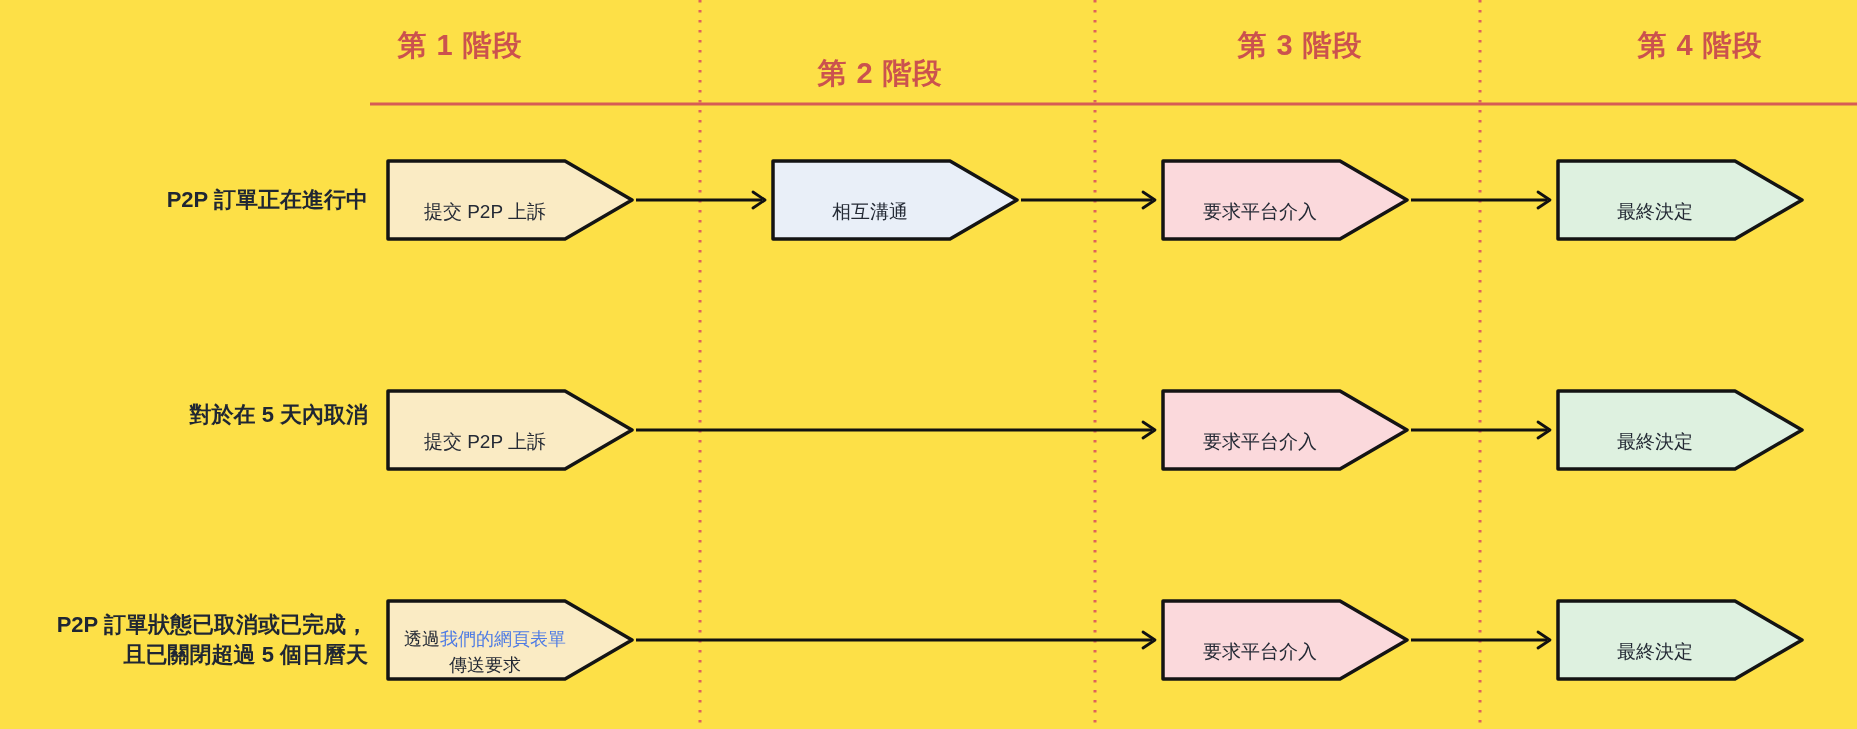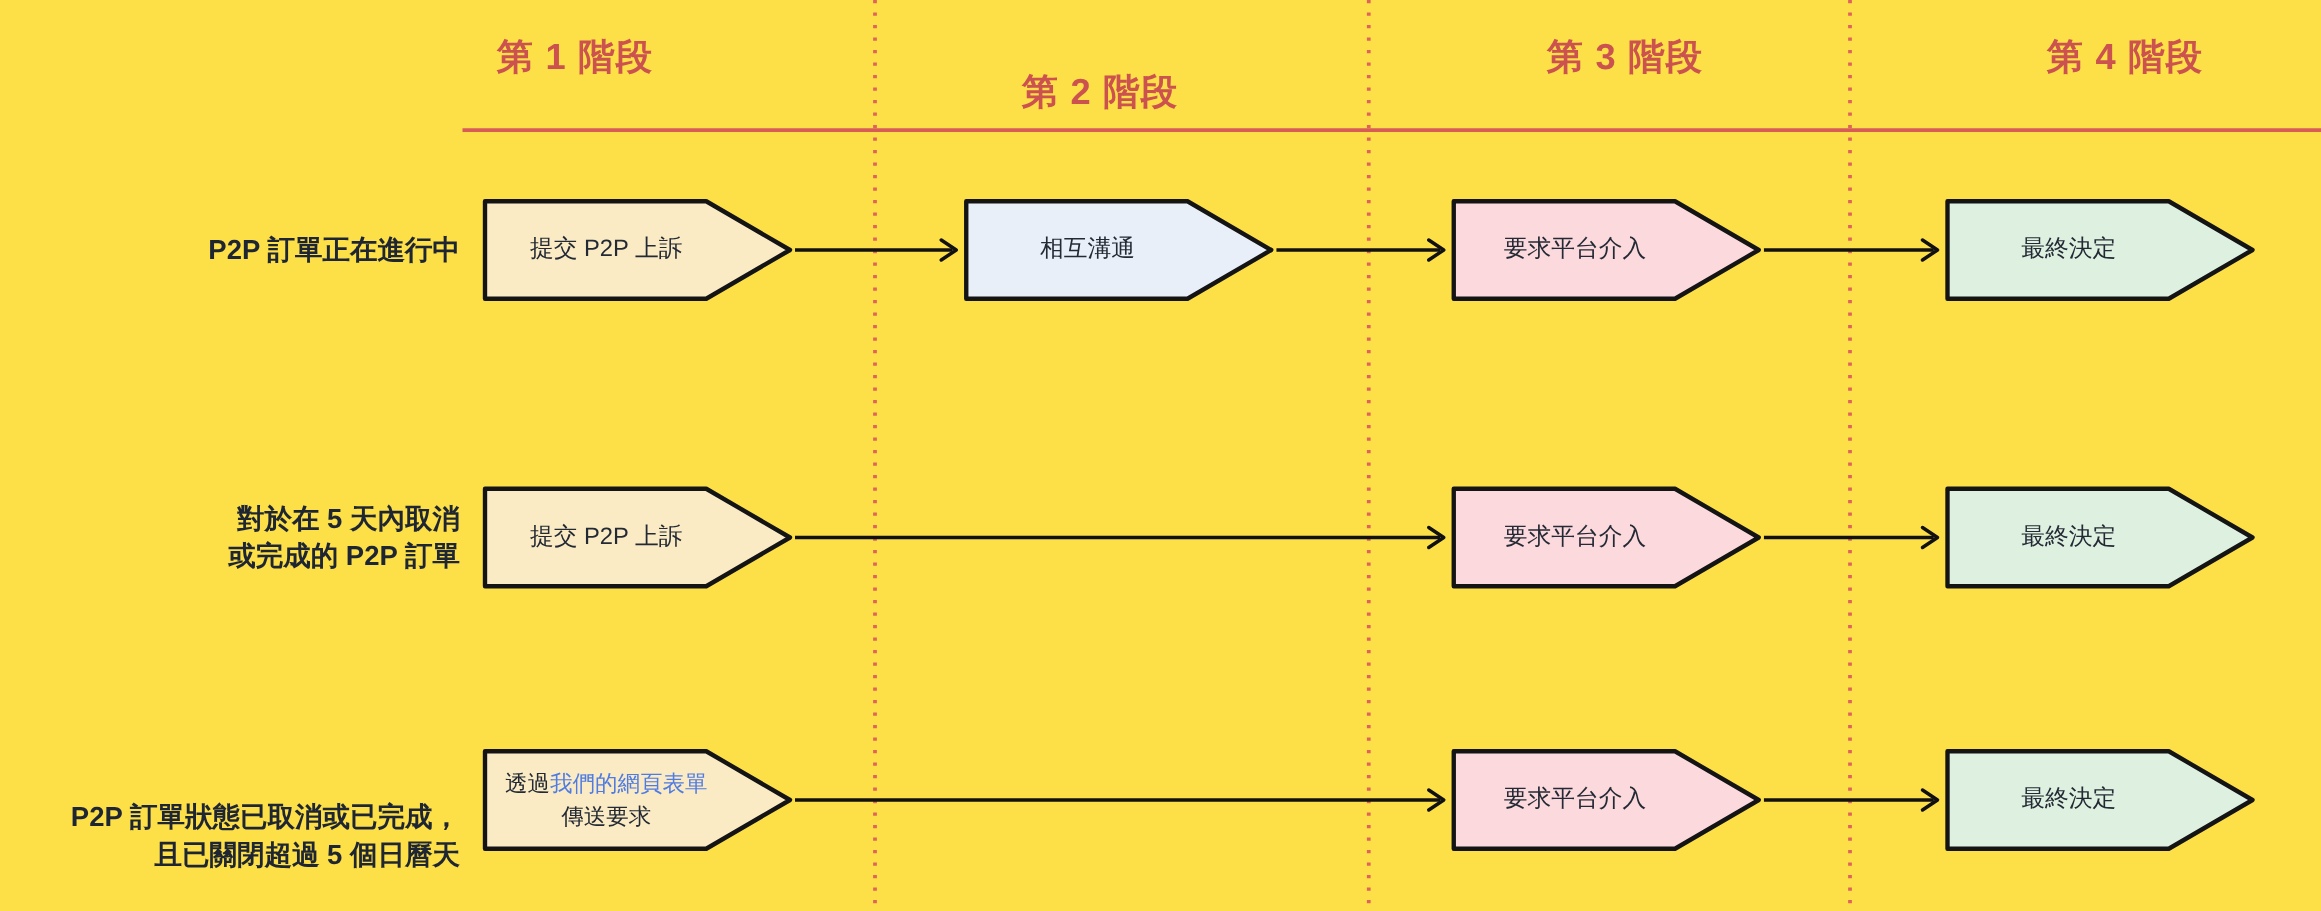--- a/index.html
+++ b/index.html
@@ -28,21 +28,21 @@
     text-align:right;
     font-size:22px;
     font-weight:700;
     color:#1F2633;
     line-height:30px;
   }
   .node{position:absolute;width:250px;height:84px;}
   .node svg{position:absolute;left:0;top:0;}
   .node-text{
     position:absolute;
-    left:0;top:0;
+    left:0;top:12px;
     width:200px;height:84px;
     display:flex;
     flex-direction:column;
     align-items:center;
     justify-content:center;
     font-size:19px;
     color:#242A35;
     line-height:26px;
     text-align:right;
   }
@@ -63,23 +63,22 @@
   </svg>
 
   <div class="stage-header" style="left:310px;">第 1 階段</div>
   <div class="stage-header" style="left:730px;margin-top:28px;">第 2 階段</div>
   <div class="stage-header" style="left:1150px;">第 3 階段</div>
   <div class="stage-header" style="left:1550px;">第 4 階段</div>
 
   <div class="row-label" style="top:185px;">P2P 訂單正在進行中</div>
   <div class="row-label" style="top:400px;">
     <div>對於在 5 天內取消</div>
-    <div>或完成的 P2P 訂單</div>
   </div>
-  <div class="row-label" style="top:639px;">
+  <div class="row-label" style="top:610px;">
     <div>P2P 訂單狀態已取消或已完成，</div>
     <div>且已關閉超過 5 個日曆天</div>
   </div>
 
   <div class="node" style="left:385px;top:158px;">
     <svg width="250" height="84" viewBox="0 0 250 84">
         <path d="M3,3 H180 L247,42 L180,81 H3 Z" stroke-width="3.5" stroke-linejoin="round" stroke="#141414" fill="#FAEBC4"></path>
       </svg>
     <div class="node-text">提交 P2P 上訴</div>
   </div>

